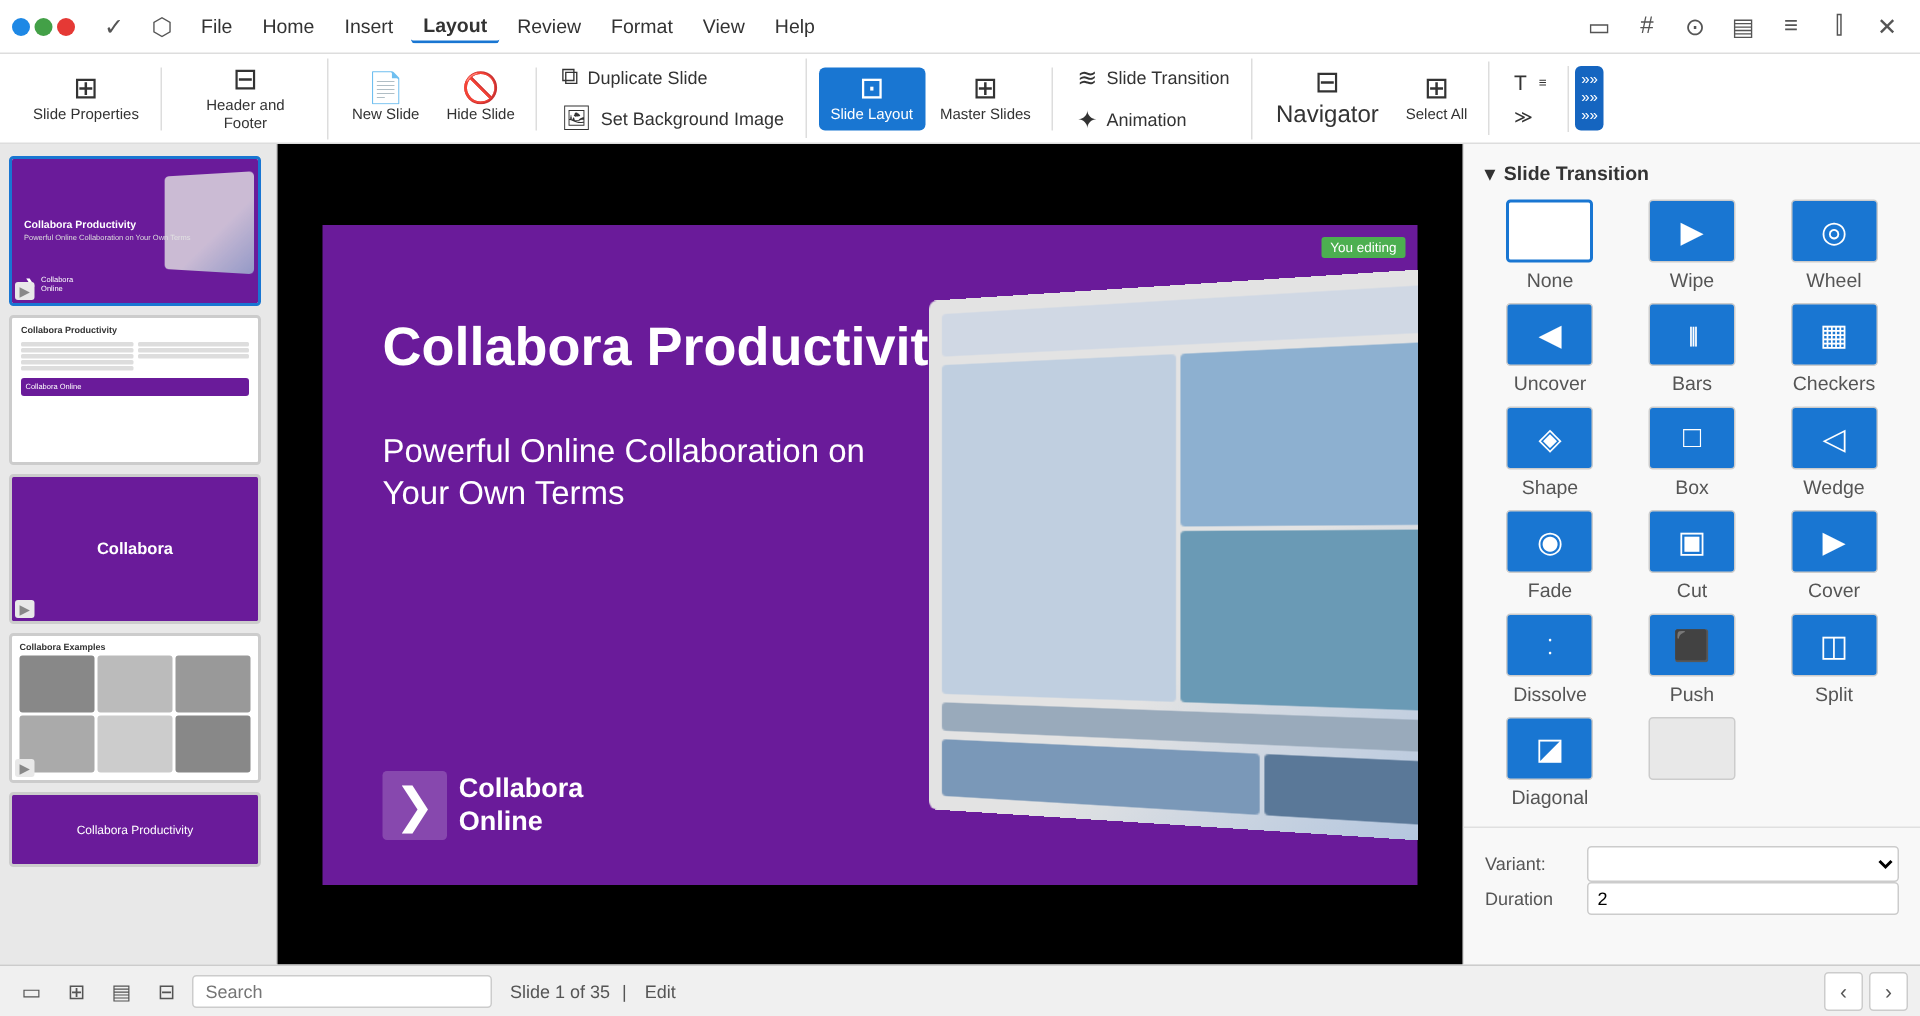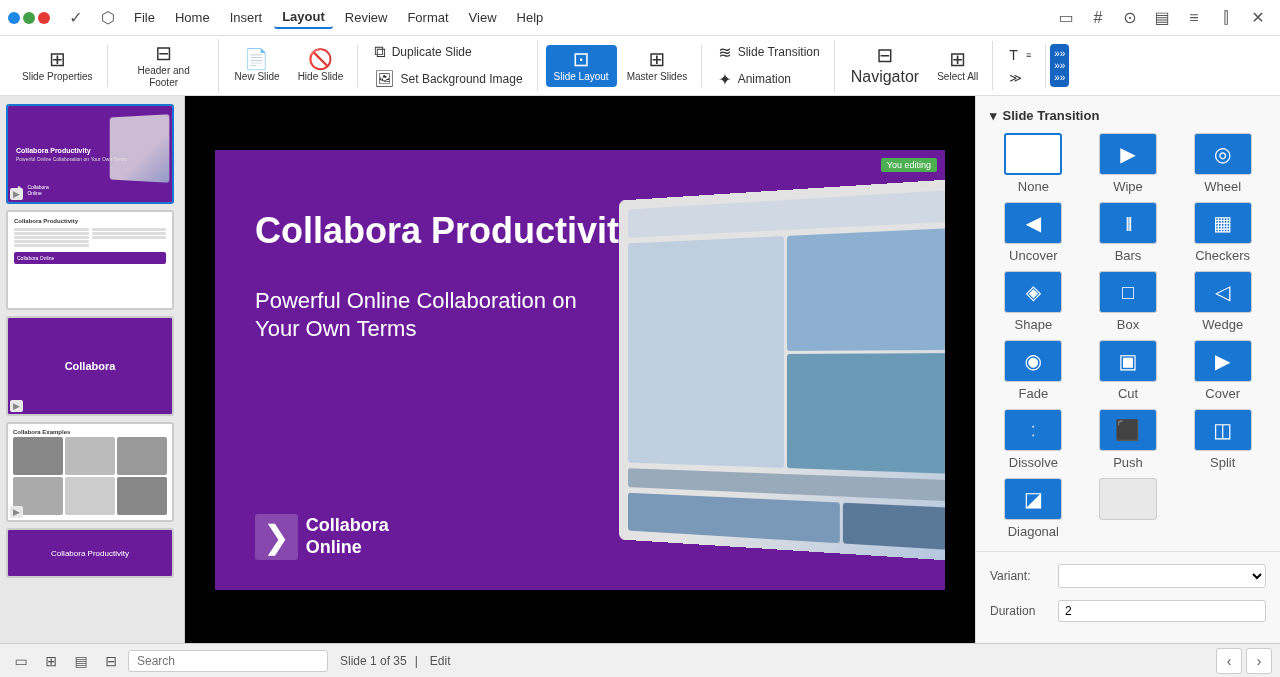--- a/index.html
+++ b/index.html
@@ -143,21 +143,21 @@
     }
     .transition-thumb {
       width: 58px; height: 42px; border: 1px solid #ccc; border-radius: 3px; background: #fff;
       display: flex; align-items: center; justify-content: center; font-size: 20px; color: #1976d2;
     }
     .transition-thumb.selected { border: 2px solid #1976d2; }
     .transition-thumb.blue-fill { background: #1976d2; color: #fff; }
     .transition-name { font-size: 13px; color: #555; }
     .modify-section { padding: 12px 14px; }
     .modify-title { font-size: 13px; font-weight: bold; color: #333; margin-bottom: 10px; }
-    .modify-row { display: flex; align-items: center; gap: 8px; margin-bottom: 12px; }
+    .modify-row { display: flex; align-items: center; gap: 8px; margin-bottom: 0; }
     .modify-label { font-size: 12px; color: #555; width: 60px; }
     .modify-select {
       flex: 1; border: 1px solid #ccc; border-radius: 3px; padding: 3px 6px; font-size: 12px;
       background: #fff; cursor: pointer;
     }
 
     
     .bottom-bar {
       display: flex; align-items: center; background: #f0f0f0; border-top: 1px solid #ccc;
       height: 34px; padding: 0 8px; gap: 4px;

